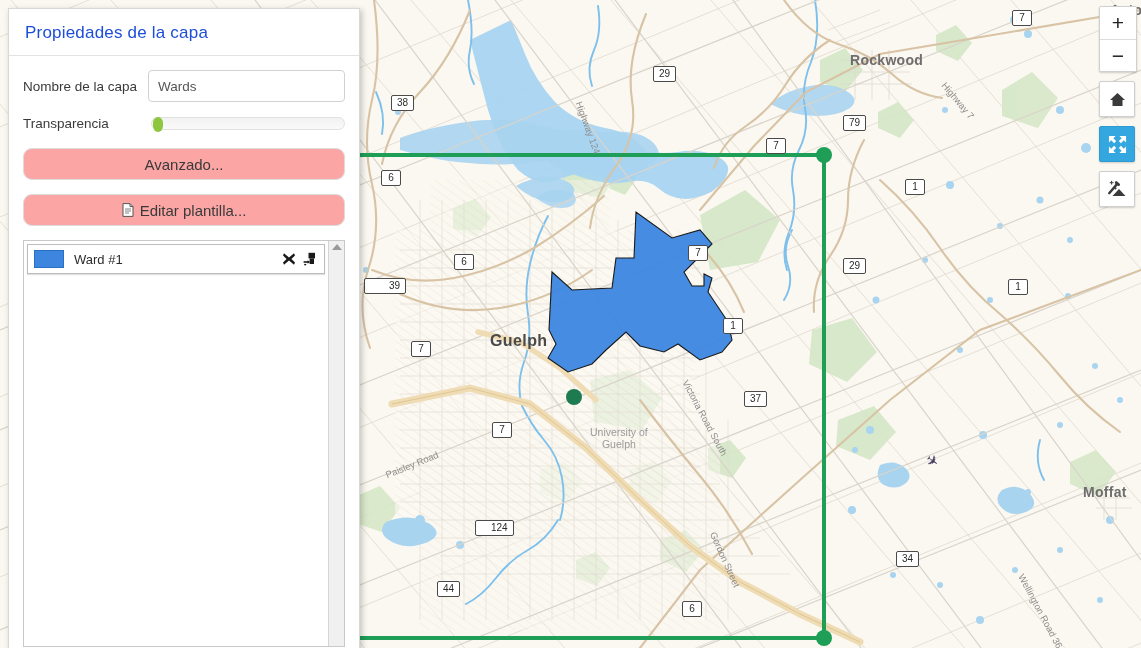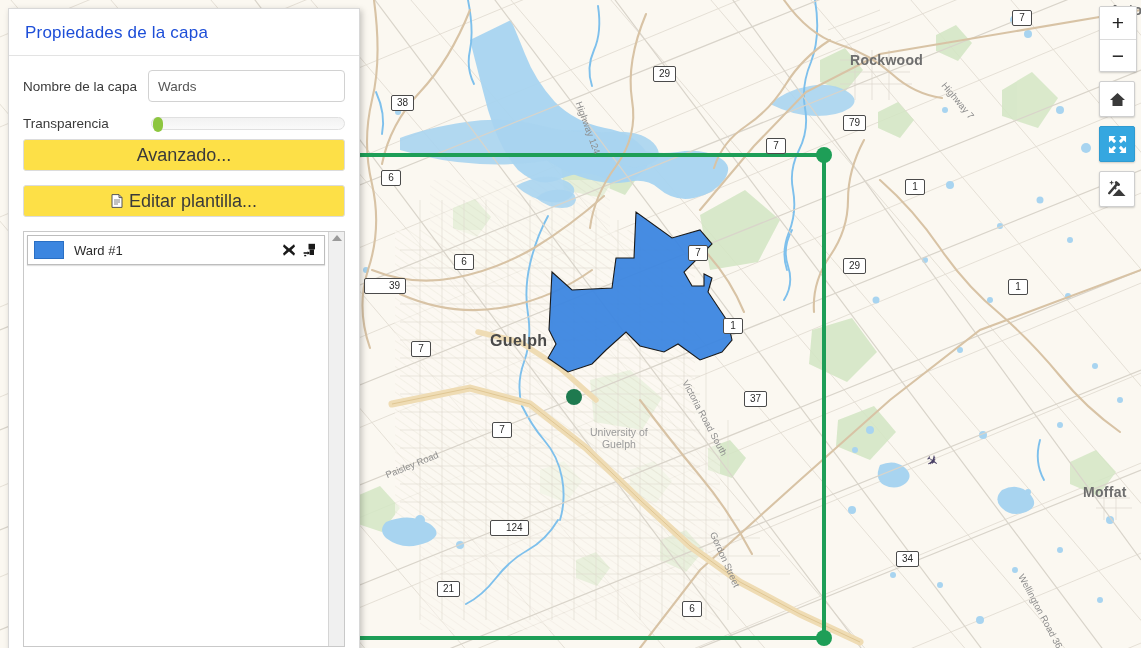--- a/index.html
+++ b/index.html
@@ -107,43 +107,43 @@
     border: 1px solid #d2d2d2;
     border-radius: 4px;
     padding: 0 9px;
     font-size: 13.5px;
     color: #555;
     font-family: "Liberation Sans", sans-serif;
     background: #fff;
     outline: none;
   }
 
-  .slider-row { display: flex; align-items: center; margin-bottom: 8px; }
+  .slider-row { display: flex; align-items: center; margin-bottom: 17px; }
   .slider-label { width: 128px; font-size: 13.5px; color: #3a3a3a; }
   .slider-track {
     flex: 1; height: 13px;
     background: linear-gradient(#f2f2f2, #fafafa);
     border: 1px solid #e0e0e0;
     border-radius: 7px;
     position: relative;
   }
   .slider-handle {
     position: absolute; left: 1px; top: -1px;
     width: 10px; height: 15px;
     background: #8dc63f;
     border-radius: 50%/40%;
   }
 
   .panel-btn {
     width: 100%;
     height: 32px;
-    background: #fde047;
+    background: #fca5a5;
     border: 1px solid #dcdcdc;
-    border-radius: 3px;
-    font-size: 18px;
+    border-radius: 9px;
+    font-size: 15px;
     color: #3a3a3a;
     font-family: "Liberation Sans", sans-serif;
     cursor: pointer;
     margin-bottom: 14px;
     display: flex; align-items: center; justify-content: center; gap: 6px;
   }
 
   .doc-icon { display: inline-block; width: 12px; height: 14px; }
 
   .list-outer {
@@ -469,23 +469,23 @@
     <div class="shield" style="left:905px;  top:179px;">1</div>
     <div class="shield" style="left:688px;  top:245px;">7</div>
     <div class="shield" style="left:454px;  top:254px;">6</div>
     <div class="shield" style="left:843px;  top:258px;">29</div>
     <div class="shield" style="left:1008px; top:279px;">1</div>
     <div class="shield" style="left:364px;  top:278px;padding-left:24px;">39</div>
     <div class="shield" style="left:723px;  top:318px;">1</div>
     <div class="shield" style="left:411px;  top:341px;">7</div>
     <div class="shield" style="left:744px;  top:391px;">37</div>
     <div class="shield" style="left:492px;  top:422px;">7</div>
-    <div class="shield" style="left:490px;  top:520px;padding-left:15px;">124</div>
+    <div class="shield" style="left:475px;  top:520px;padding-left:15px;">124</div>
     <div class="shield" style="left:896px;  top:551px;">34</div>
-    <div class="shield" style="left:437px;  top:581px;">21</div>
+    <div class="shield" style="left:437px;  top:581px;">44</div>
     <div class="shield" style="left:682px;  top:601px;">6</div>
 
     <div class="airplane" style="left:926px; top:452px;">✈</div>
 
     <div class="map-controls">
       <div class="ctrl-group">
         <div class="ctrl-btn">
           <span class="plus">+</span>
         </div>
         <div class="ctrl-btn">

